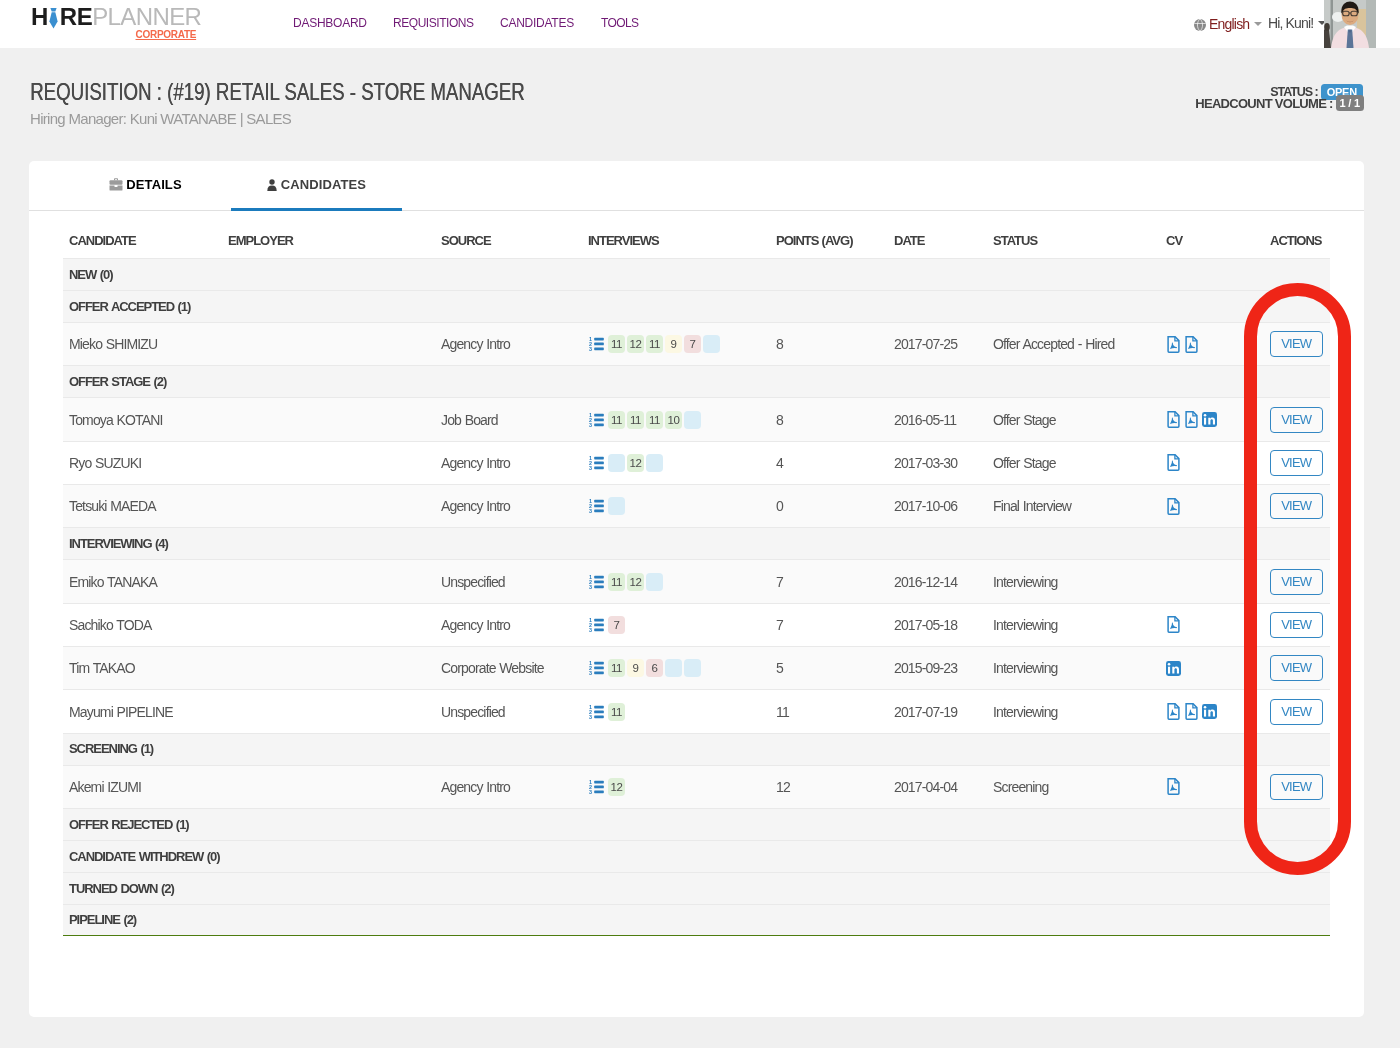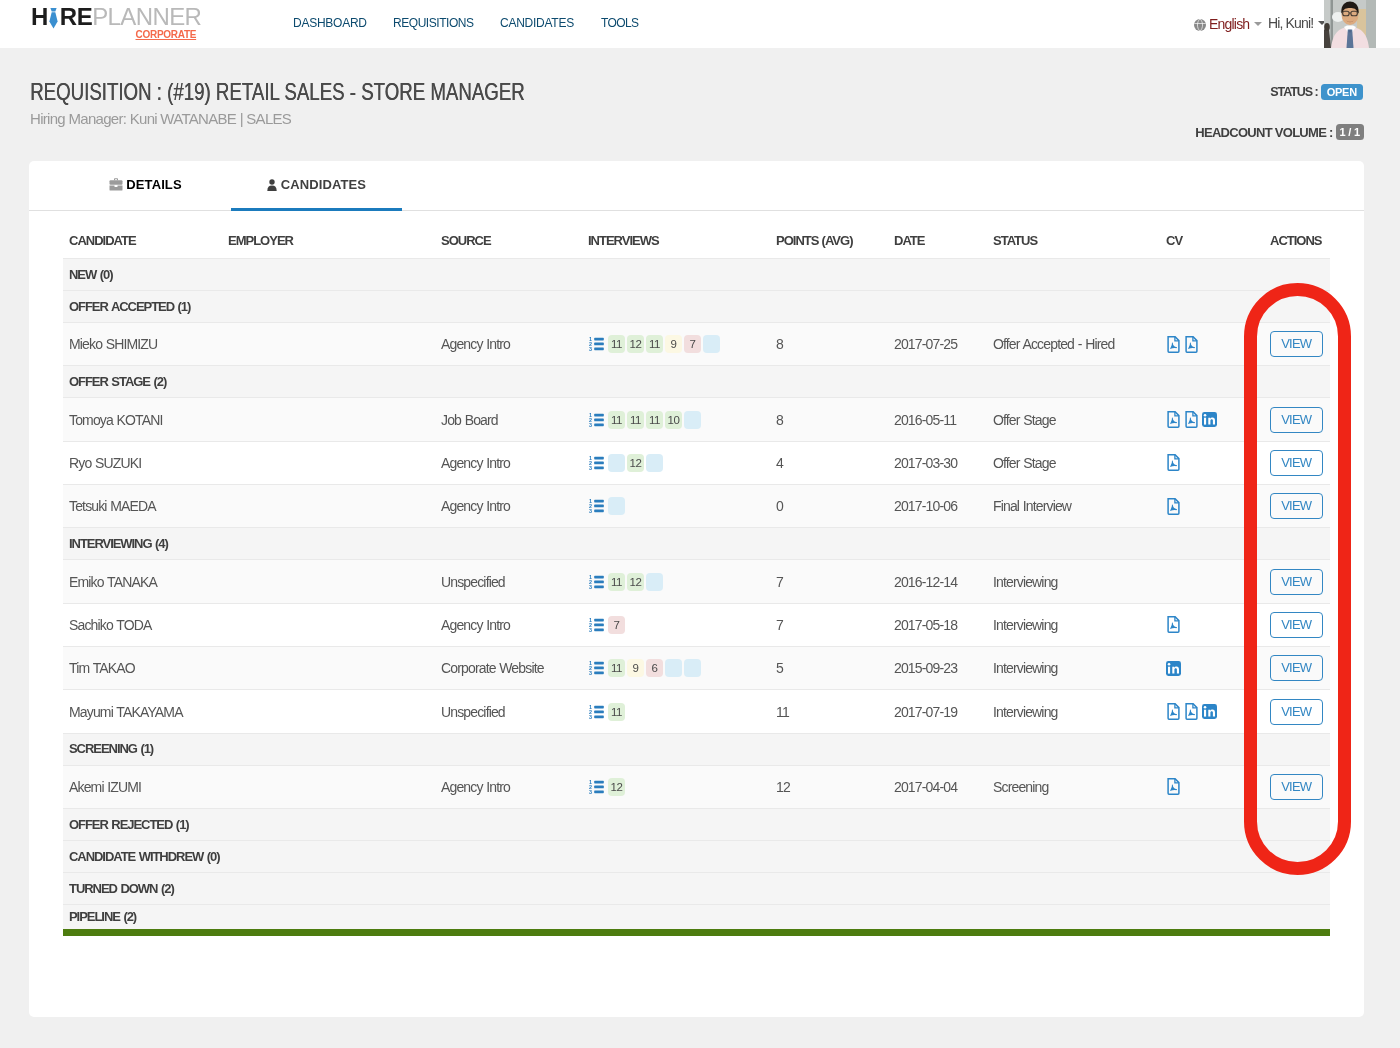--- a/index.html
+++ b/index.html
@@ -6,32 +6,32 @@
 html,body { width:1400px; height:1048px; background:#f0f0f0; font-family:"Liberation Sans", sans-serif; overflow:hidden; }
 #stage { position:relative; width:1400px; height:867px; }
 
 
 #hdr { position:absolute; left:0; top:0; width:1400px; height:48px; background:#fff; }
 #logo { position:absolute; left:31px; top:5px; }
 #logo .l1 { font-size:24px; letter-spacing:0; line-height:24px; white-space:nowrap; }
 #logo .hire { font-weight:bold; color:#1d1d1d; letter-spacing:-0.5px; }
 #logo .planner { font-weight:normal; color:#b9b9b9; letter-spacing:-0.6px; }
 #logo .corp { position:absolute; left:104.5px; top:23.5px; font-size:10px; font-weight:bold; color:#f4694a; letter-spacing:-0.28px;text-decoration:underline; }
-.nav-item { position:absolute; top:16px; font-size:12px; color:#0c4a6e; letter-spacing:-0.25px; }
+.nav-item { position:absolute; top:16px; font-size:12px; color:#701a75; letter-spacing:-0.25px; }
 #lang { position:absolute; left:1194px; top:16px; font-size:14px; letter-spacing:-0.8px; color:#7f1d1d; }
 #hikuni { position:absolute; left:1268px; top:15px; font-size:14px; letter-spacing:-0.85px; color:#4a4a4a; }
 .caret { display:inline-block; width:0; height:0; border-left:4px solid transparent; border-right:4px solid transparent; border-top:4px solid #9a9a9a; vertical-align:middle; margin-left:5px; margin-bottom:2px; }
 #avatar { position:absolute; left:1324px; top:0; width:52px; height:48px; }
 
 
 #title { position:absolute; left:30px; top:80px; font-size:24px; line-height:24px; color:#4a4a4a; transform:scaleX(0.778); transform-origin:0 0; white-space:nowrap; text-shadow:0.5px 0 0 #4a4a4a; }
 #subtitle { position:absolute; left:30px; top:111px; font-size:15px; line-height:15px; color:#9a9a9a; letter-spacing:-0.7px; }
 .rline { position:absolute; height:16px; font-size:13px; font-weight:bold; color:#404040; letter-spacing:-1.1px; display:flex; align-items:center; }
 #statusline { top:84px; right:37px; font-size:12.5px; letter-spacing:-1.05px; }
-#hcline { top:124px; right:36px; letter-spacing:-0.72px;justify-content:center; }
+#hcline { top:95px; right:36px; letter-spacing:-0.72px;justify-content:center; }
 .badge { display:inline-block; height:16px; font-size:11px; font-weight:bold; color:#fff; border-radius:3.5px; line-height:16px; letter-spacing:-0.2px; }
 .badge.open { background:#3e93cc; margin-left:3px; padding:0 6px; }
 .badge.gray { background:#7f7f7f; margin-left:3px; padding:0 4px; }
 
 
 #card { position:absolute; left:29px; top:161px; width:1335px; height:856px; background:#fff; border-radius:5px; }
 #tabs { position:absolute; left:0; top:0; width:1335px; height:50px; border-bottom:1px solid #e0e0e0; }
 .tab { position:absolute; top:0; width:171px; height:49px; text-align:center; line-height:48px; font-size:13px; font-weight:bold; letter-spacing:0.1px; }
 #tab1 { left:31px; color:#000000; }
 #tab2 { left:202px; color:#404040; }
@@ -395,21 +395,21 @@
                 <rect width="15" height="15" rx="2.4" fill="#2c85c8"></rect>
                 <rect x="2" y="5.7" width="2.1" height="6.9" fill="#fff"></rect>
                 <circle cx="3.05" cy="3.2" r="1.3" fill="#fff"></circle>
                 <path d="M6.3 5.7 h2 v1 c0.4-0.7 1.2-1.2 2.2-1.2 1.7 0 2.5 1 2.5 2.9 v4.2 h-2.1 v-3.8 c0-1-0.4-1.5-1.2-1.5-0.9 0-1.3 0.6-1.3 1.5 v3.8 h-2.1 z" fill="#fff"></path>
               </svg>
             </span>
           </div>
           <div class="viewbtn">VIEW</div>
         </div>
     <div class="trow cand">
-          <span class="cell c1">Mayumi TAKAYAMA</span>
+          <span class="cell c1">Mayumi PIPELINE</span>
           <span class="cell c3">Unspecified</span>
           <div class="ivw">
             <svg class="licon" width="15" height="16" viewBox="0 0 15 16">
               <g fill="#2a7dbd">
                 <rect x="5.2" y="1.7" width="9.6" height="2.7" rx="0.6"></rect>
                 <rect x="5.2" y="6.6" width="9.6" height="2.7" rx="0.6"></rect>
                 <rect x="5.2" y="11.5" width="9.6" height="2.7" rx="0.6"></rect>
                 <text x="0" y="5.4" font-size="5.4" font-family="Liberation Sans" font-weight="bold">1</text>
                 <text x="0" y="10.4" font-size="5.4" font-family="Liberation Sans" font-weight="bold">2</text>
                 <text x="0" y="15.4" font-size="5.4" font-family="Liberation Sans" font-weight="bold">3</text>
@@ -481,21 +481,21 @@
         </div>
     <div class="trow sec">
           <span>OFFER REJECTED (1)</span>
         </div>
     <div class="trow sec">
           <span>CANDIDATE WITHDREW (0)</span>
         </div>
     <div class="trow sec">
           <span>TURNED DOWN (2)</span>
         </div>
-    <div class="trow sec" style="border-bottom:7px solid #4d7c0f">
+    <div class="trow sec" style="border-bottom:1px solid #4d7c0f">
           <span>PIPELINE (2)</span>
         </div>
     </div>
   </div>
 
   <svg id="oval" width="120" height="606" viewBox="0 0 120 606">
     <rect x="12.5" y="12.5" width="94" height="579" rx="47" fill="none" stroke="#ef2517" stroke-width="13"></rect>
   </svg>
 </div>
 

